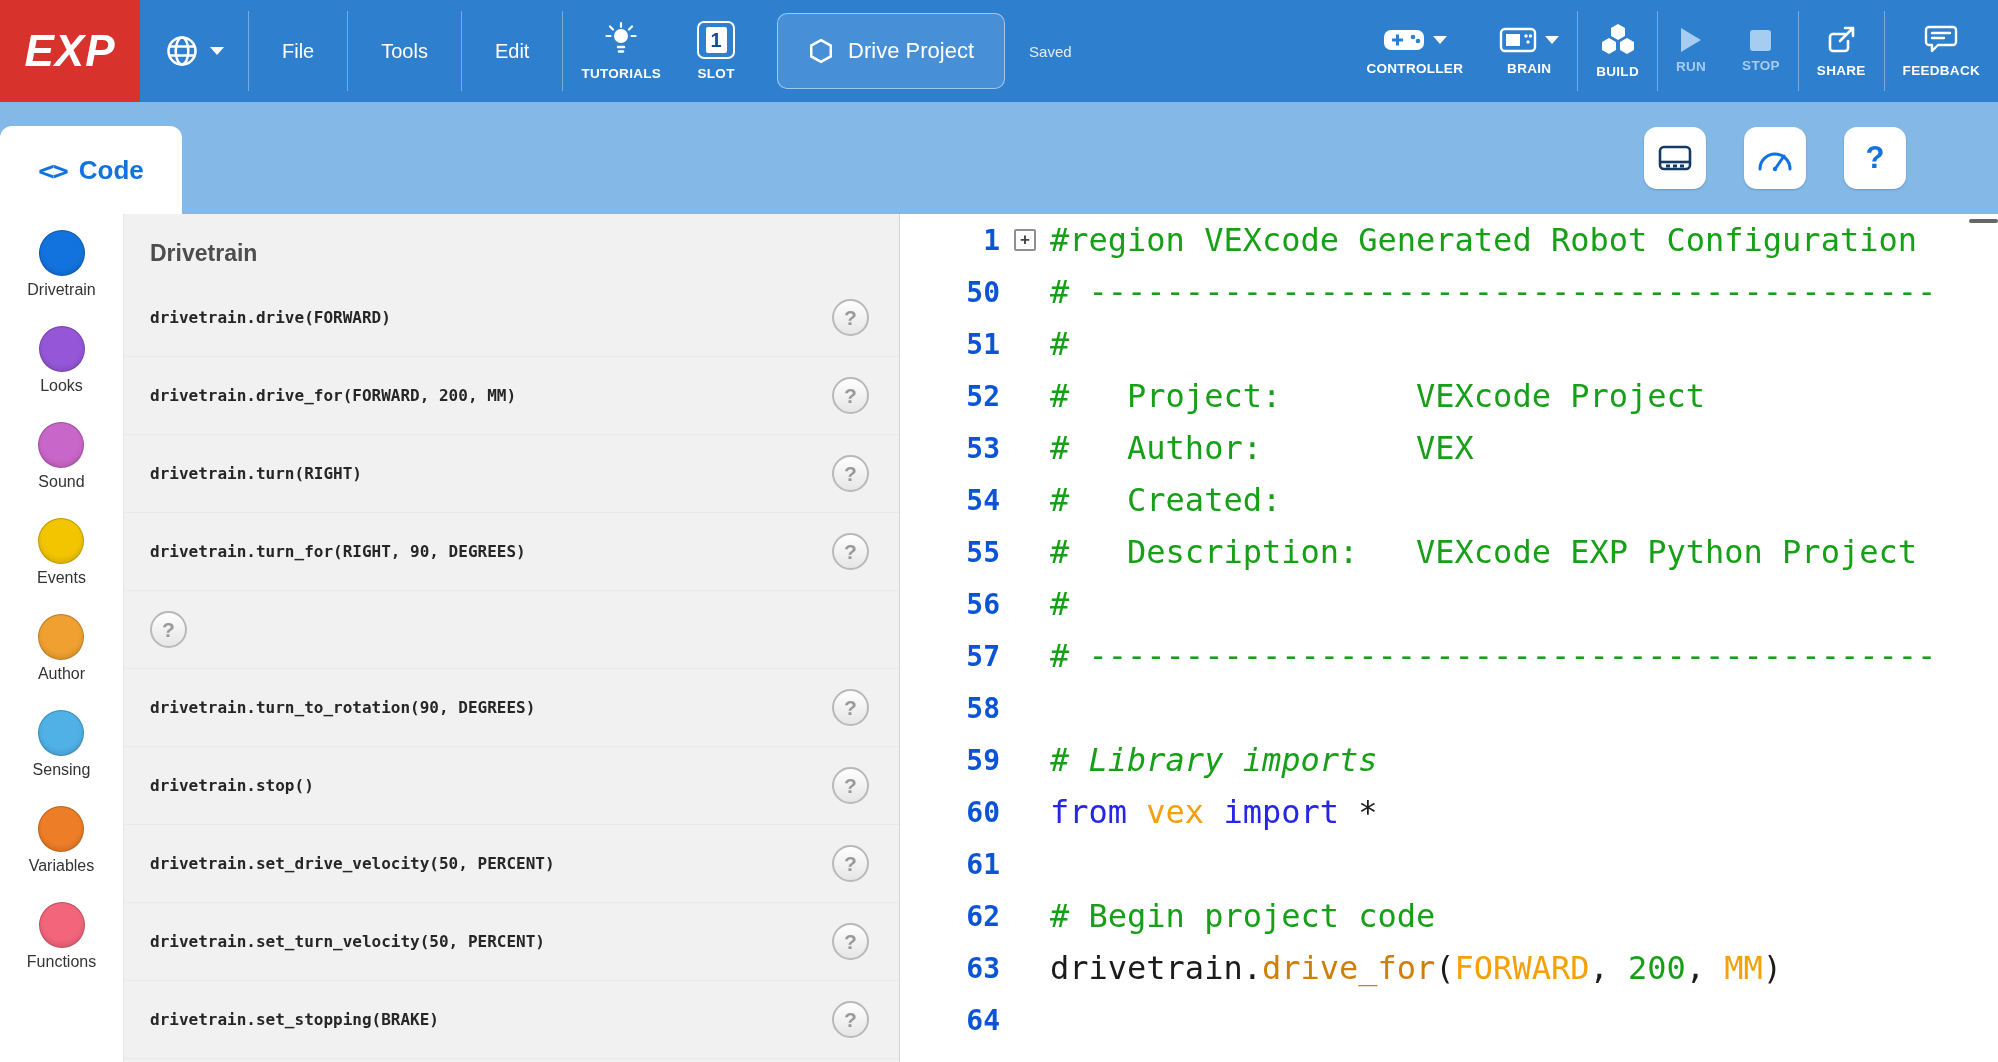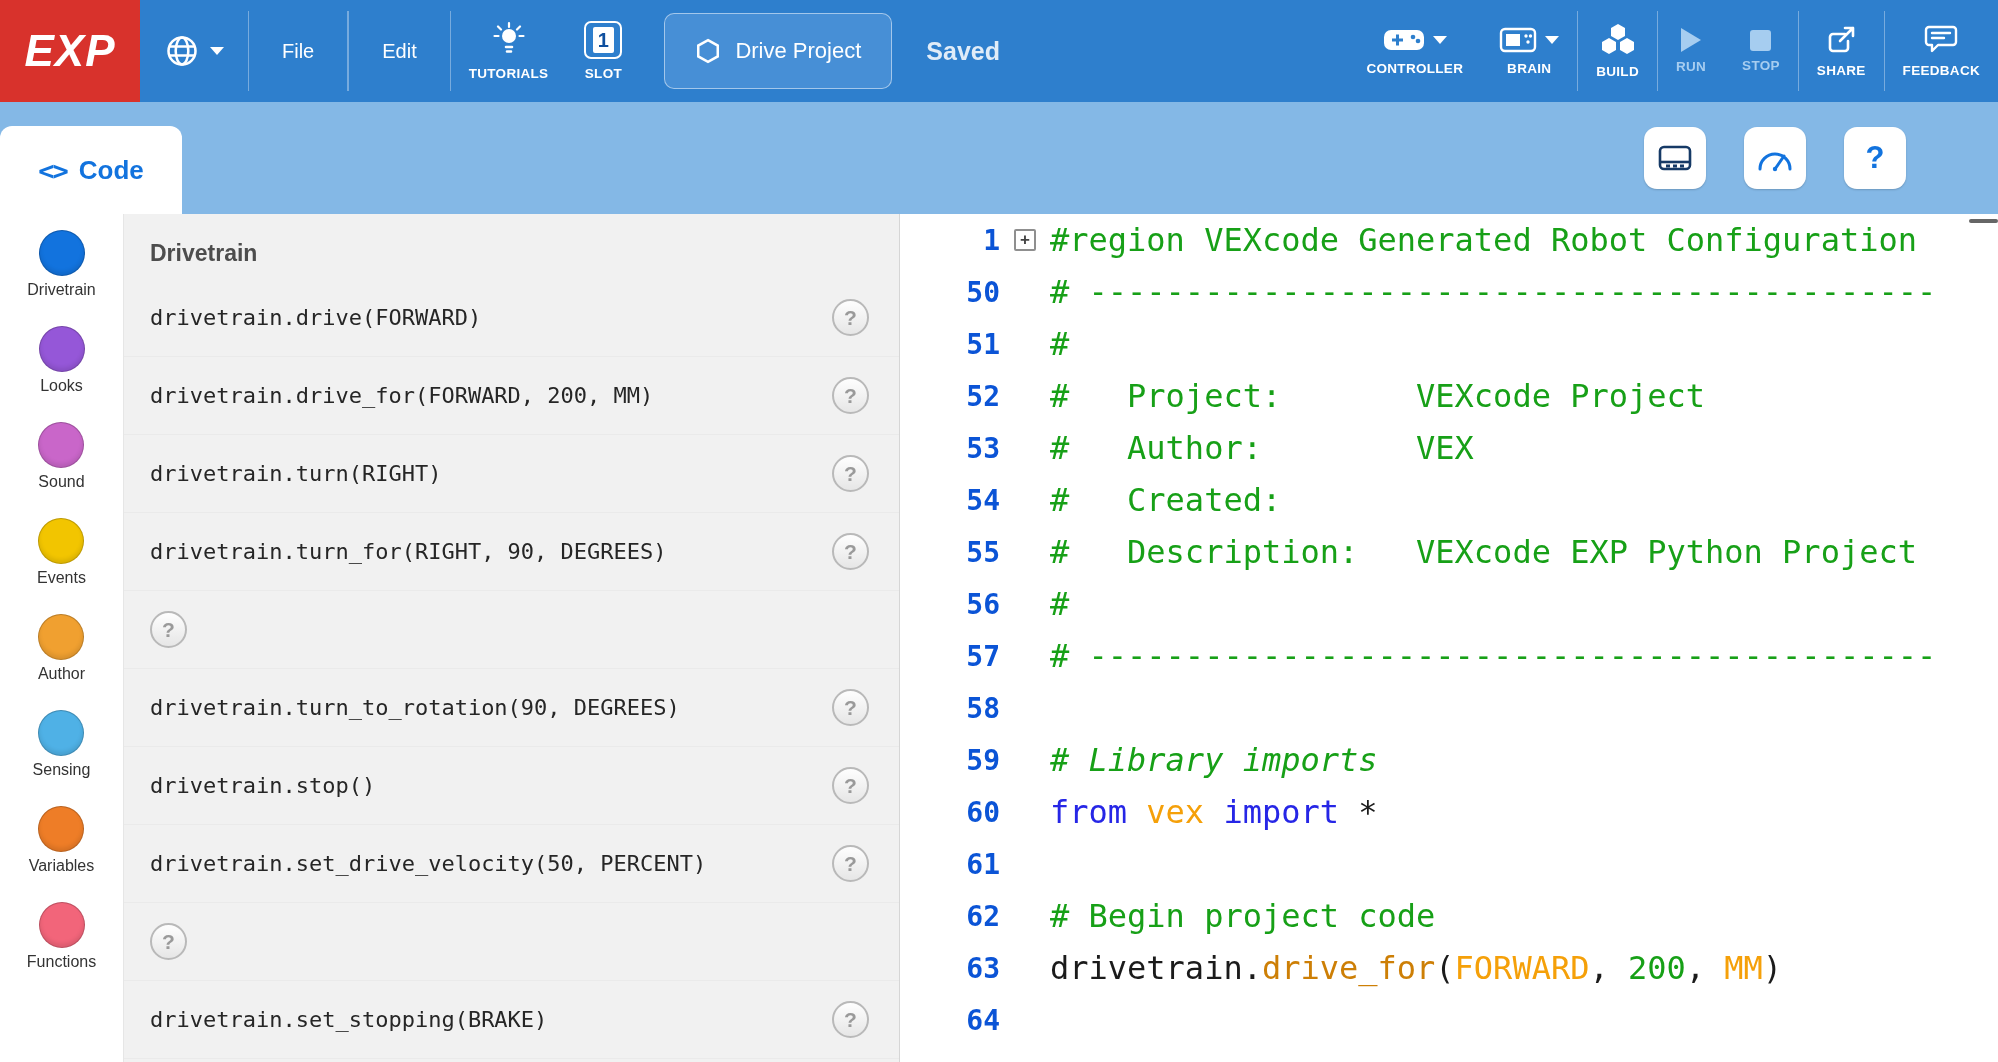--- a/index.html
+++ b/index.html
@@ -40,21 +40,21 @@
   .slot-num {
     background:#fff; color:#0f4f9e; font-weight:800; font-size:20px;
     width:21px; height:26px; display:flex; align-items:center; justify-content:center; border-radius:2px;
   }
   .project-btn {
     margin-left:24px; align-self:center; height:76px; padding:0 30px;
     border-radius:10px; background:#478fd6; border:1px solid rgba(255,255,255,.5);
     color:#fff; font-size:22px; display:flex; align-items:center; gap:14px; cursor:pointer;
     font-family:"Liberation Sans",sans-serif;
   }
-  .saved { margin-left:34px; align-self:center; font-size:25px; color:rgba(255,255,255,.85);font-weight:bold; }
+  .saved { margin-left:24px; align-self:center; font-size:15px; color:rgba(255,255,255,.85); }
   .spacer { flex:1; }
   .run-tri { width:0; height:0; border-left:20px solid #a6cdf0; border-top:12px solid transparent; border-bottom:12px solid transparent; }
   .stop-sq { width:21px; height:21px; background:#a6cdf0; border-radius:3px; }
   .dim { color:#a6cdf0; }
 
   
   .tabbar { height:112px; background:#84b8e6; display:flex; align-items:flex-end; }
   .code-tab {
     width:182px; height:88px; background:#fff; border-radius:12px 12px 0 0;
     display:flex; align-items:center; justify-content:center; gap:12px;
@@ -82,21 +82,21 @@
     width:46px; height:46px; border-radius:50%;
     border:1px solid rgba(0,0,0,.22);
     box-shadow: inset 0 -3px 4px rgba(0,0,0,.10);
   }
   .cat-label { margin-top:5px; font-size:16px; color:#333; }
 
   .cmdpanel { width:776px; flex:none; background:#f1f1f1; border-right:1px solid #d6d6d6; }
   .cmd-header { font-size:23px; font-weight:700; color:#4d4d4d; margin:26px 0 0 26px; }
   .cmd-list { margin-top:12px; }
   .cmd-row { display:flex; align-items:center; height:78px; padding:0 30px 0 26px; border-bottom:1px solid #eaeaea; cursor:grab; }
-  .cmd-text { flex:1; font-family:"DejaVu Sans Mono",monospace; font-size:22px; color:#262626; white-space:pre; }
+  .cmd-text { flex:1; font-family:"DejaVu Sans Mono",monospace; font-size:16px; color:#262626; white-space:pre;font-weight:bold; }
   .help-btn {
     width:37px; height:37px; flex:none; border-radius:50%;
     border:2px solid #b9b9b9; background:linear-gradient(#fefefe,#e6e6e6);
     color:#9a9a9a; font-size:21px; font-weight:700; cursor:pointer;
     display:flex; align-items:center; justify-content:center;
     font-family:"Liberation Sans",sans-serif;
   }
 
   .editor { flex:1; background:#fff; position:relative; font-family:"DejaVu Sans Mono",monospace; overflow:hidden; cursor:text; }
   .line { display:flex; align-items:center; height:52px; white-space:pre; }
@@ -123,20 +123,21 @@
         <circle cx="12" cy="12" r="9"></circle>
           <ellipse cx="12" cy="12" rx="4.2" ry="9"></ellipse>
           <path d="M3.4 9h17.2M3.4 15h17.2"></path>
       </svg>
       <span class="caret"></span>
     </div>
 
     <div class="vsep"></div>
     <button class="menu-btn">File</button>
     <div class="vsep"></div>
+    <button class="menu-btn">Tools</button>
     <div class="vsep"></div>
     <button class="menu-btn">Edit</button>
     <div class="vsep"></div>
 
     <div class="topbtn">
       <svg width="40" height="38" viewBox="0 0 40 38" fill="none" stroke="#fff" stroke-width="2.2" stroke-linecap="round">
         <circle cx="20" cy="15" r="7" fill="#fff" stroke="none"></circle>
         <path d="M20 2v4M31 5.5l-3 3M9 5.5l3 3M34.5 15h-4M9.5 15h-4"></path>
         <path d="M17 26h6M18 30.5h4" stroke-width="2.6"></path>
       </svg>
@@ -326,20 +327,21 @@
           </div>
           <div class="cmd-row">
             <span class="cmd-text">drivetrain.stop()</span>
             <button class="help-btn">?</button>
           </div>
           <div class="cmd-row">
             <span class="cmd-text">drivetrain.set_drive_velocity(50, PERCENT)</span>
             <button class="help-btn">?</button>
           </div>
           <div class="cmd-row">
+            <span class="cmd-text">drivetrain.set_turn_velocity(50, PERCENT)</span>
             <button class="help-btn">?</button>
           </div>
           <div class="cmd-row">
             <span class="cmd-text">drivetrain.set_stopping(BRAKE)</span>
             <button class="help-btn">?</button>
           </div>
         </div>
     </section>
 
     <section class="editor">

